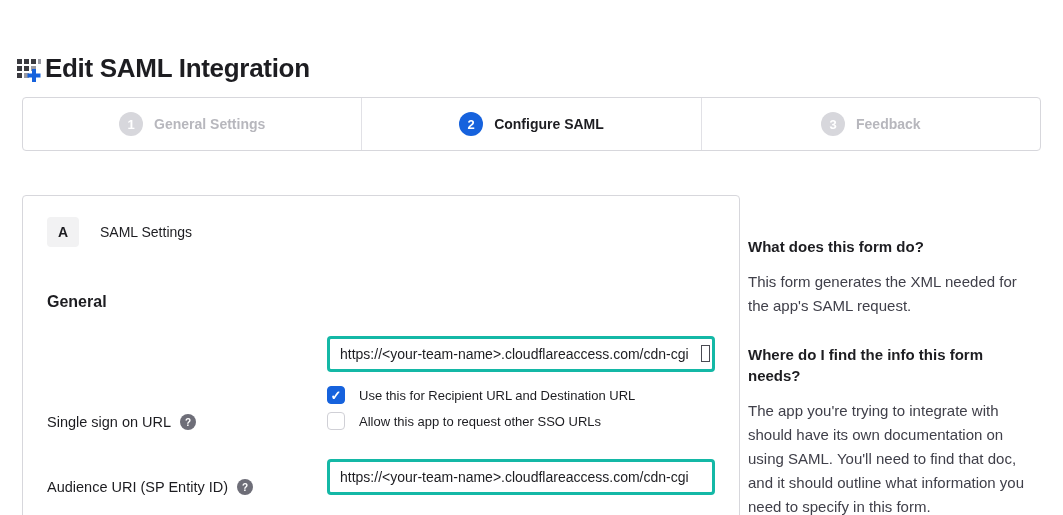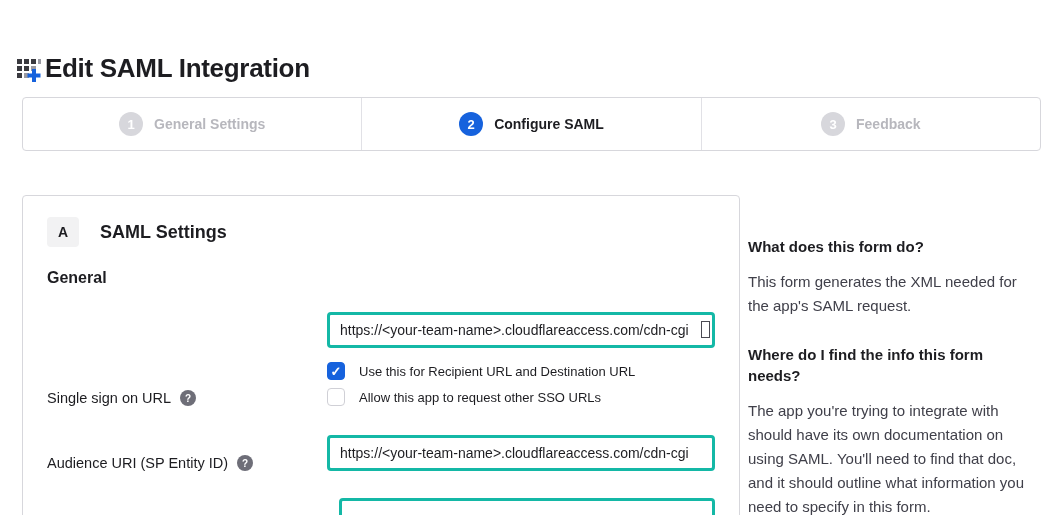--- a/index.html
+++ b/index.html
@@ -62,23 +62,23 @@
     height: 420px; 
     background: #fff;
   }
   .section-head { display: flex; align-items: center; }
   .letter-box {
     width: 32px; height: 30px; border-radius: 4px;
     background: #f2f2f3;
     display: flex; align-items: center; justify-content: center;
     font-size: 14px; font-weight: bold; color: #1d1d21;
   }
-  .section-title { margin-left: 21px; font-size: 18px; font-weight: bold; }
-
-  .group-title { margin-top: 22px; font-size: 16px; font-weight: bold; }
+  .section-title { margin-left: 21px; font-size: 14px; font-weight: normal; }
+
+  .group-title { margin-top: 46px; font-size: 16px; font-weight: bold; }
 
   .form-row { display: flex; align-items: flex-end; }
   .label-col { width: 280px; flex: 0 0 auto; padding-top: 9px; display: flex; align-items: center; }
   .field-label { font-size: 14.5px; color: #1d1d21; }
   .help-icon {
     width: 16px; height: 16px; border-radius: 50%;
     background: #6e6e78; color: #ffffff;
     font-size: 10px; font-weight: bold;
     display: inline-flex; align-items: center; justify-content: center;
     margin-left: 9px; cursor: pointer;

